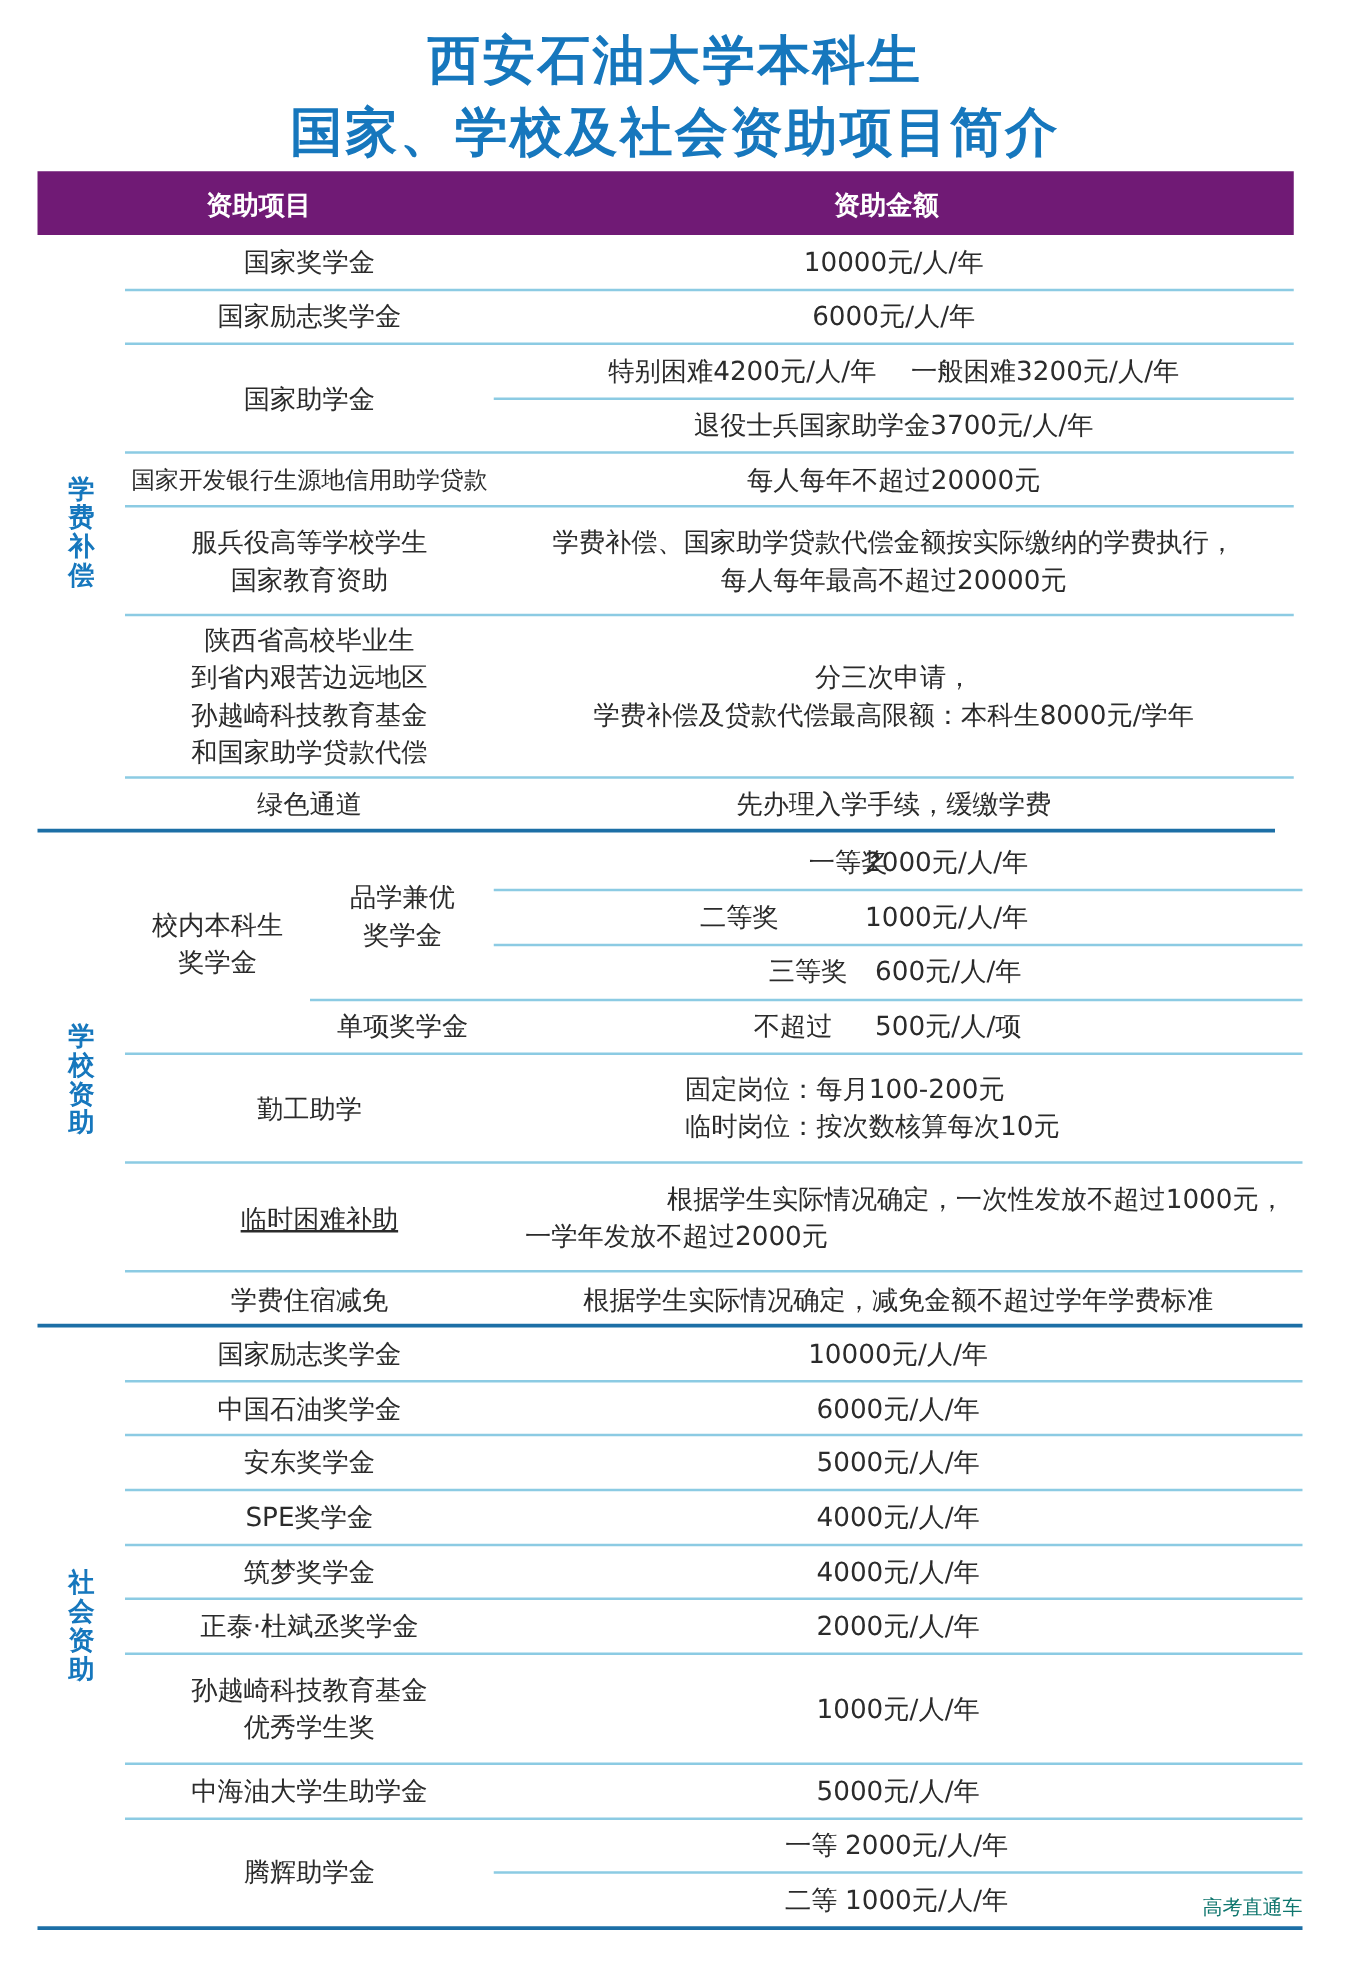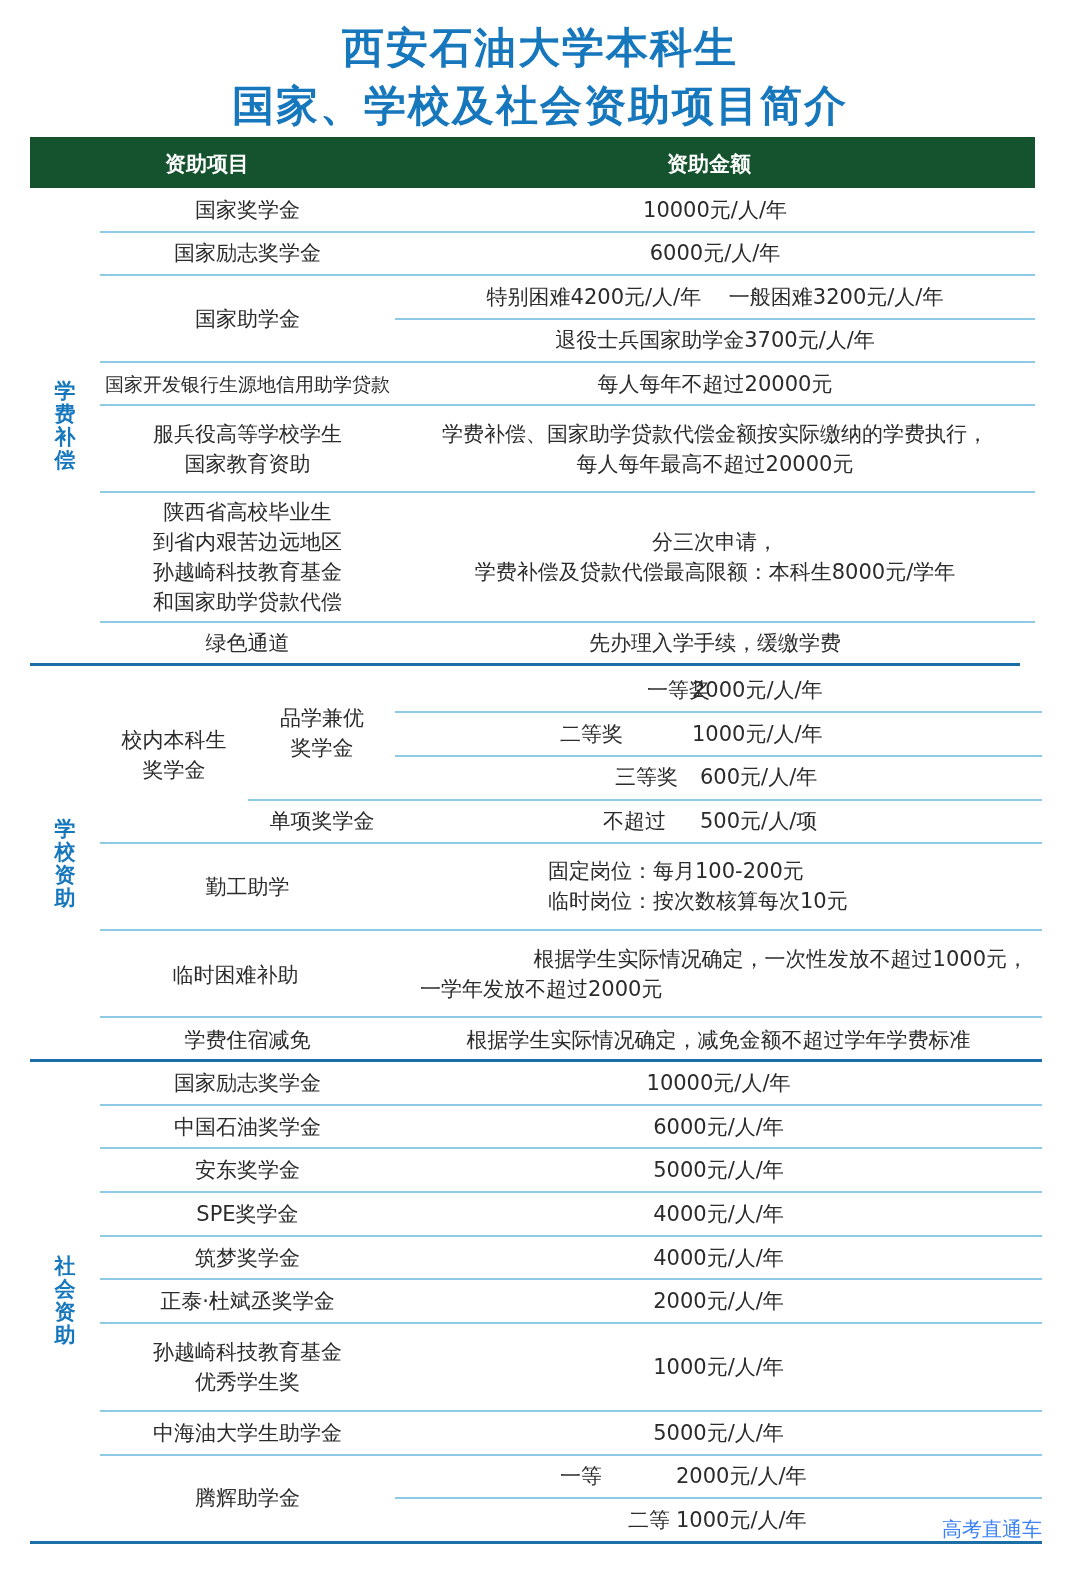--- a/index.html
+++ b/index.html
@@ -1,29 +1,29 @@
 <!DOCTYPE html>
 <html><head>
 <meta charset="utf-8">
 <style>
   html, body { margin: 0; padding: 0; background: #ffffff; }
   body { width: 1080px; height: 1579px; position: relative; overflow: hidden;
          font-family: "DejaVu Sans", "Liberation Sans", sans-serif; color: #2a2a2a; }
   .title { position: absolute; left: 0; width: 1080px; text-align: center;
            color: #1677bd; font-weight: bold; font-size: 42px; letter-spacing: 2px; }
   .header-bar { position: absolute; left: 30px; top: 137px; width: 1005px; height: 51px;
-                background: #14532d; color: #fff; font-weight: bold; font-size: 21px; }
+                background: #701a75; color: #fff; font-weight: bold; font-size: 21px; }
   .header-bar span { position: absolute; top: 13px; }
   .cell { position: absolute; font-size: 21px; line-height: 30px; text-align: center;
           white-space: nowrap; color: #2b2b2b; }
   .line { position: absolute; height: 2px; background: #8ccbe3; }
   .sep { position: absolute; height: 3px; background: #1c6fa6; left: 30px; }
   .cat { position: absolute; left: 50px; width: 30px; color: #1677bd; font-weight: bold;
          font-size: 21px; line-height: 23px; text-align: center; }
-  .watermark { position: absolute; right: 38px; top: 1516px; font-size: 20px; color: #3b82f6; margin-left: 28px; }
+  .watermark { position: absolute; right: 38px; top: 1516px; font-size: 16px; color: #0f766e; margin-left: 28px; }
 </style>
 </head>
 <body>
 
 <div class="title" style="top:20px;">西安石油大学本科生</div>
 <div class="title" style="top:78px;">国家、学校及社会资助项目简介</div>
 
 <div class="header-bar">
   <span style="left:135px;">资助项目</span>
   <span style="left:637px;">资助金额</span>
@@ -88,21 +88,21 @@
 <div class="cell" style="left:248px;width:148px;top:806px;">单项奖学金</div>
 <div class="cell" style="left:548px;width:118px;top:806px;text-align:right;">不超过</div>
 <div class="cell" style="left:700px;width:200px;top:806px;text-align:left;">500元/人/项</div>
 <div class="line" style="left:100px;width:942px;top:842px;"></div>
 
 <div class="cell" style="left:100px;width:295px;top:872px;">勤工助学</div>
 <div class="cell" style="left:548px;width:400px;top:856px;text-align:left;">固定岗位：每月100-200元</div>
 <div class="cell" style="left:548px;width:400px;top:886px;text-align:left;">临时岗位：按次数核算每次10元</div>
 <div class="line" style="left:100px;width:942px;top:929px;"></div>
 
-<div class="cell" style="left:88px;width:295px;top:960px;">临时困难补助</div>
+<div class="cell" style="left:108px;width:295px;top:960px;text-decoration:underline;">临时困难补助</div>
 <div class="cell" style="left:468px;width:560px;top:944px;text-align:right;">根据学生实际情况确定，一次性发放不超过1000元，</div>
 <div class="cell" style="left:420px;width:400px;top:974px;text-align:left;">一学年发放不超过2000元</div>
 <div class="line" style="left:100px;width:942px;top:1016px;"></div>
 
 <div class="cell" style="left:100px;width:295px;top:1025px;">学费住宿减免</div>
 <div class="cell" style="left:395px;width:647px;top:1025px;">根据学生实际情况确定，减免金额不超过学年学费标准</div>
 
 <div class="sep" style="top:1059px;width:1012px;"></div>
 
 <div class="cat" style="top:1255px;">社会资助</div>
@@ -134,21 +134,21 @@
 <div class="cell" style="left:100px;width:295px;top:1337px;">孙越崎科技教育基金</div>
 <div class="cell" style="left:100px;width:295px;top:1367px;">优秀学生奖</div>
 <div class="cell" style="left:395px;width:647px;top:1352px;">1000元/人/年</div>
 <div class="line" style="left:100px;width:942px;top:1410px;"></div>
 
 <div class="cell" style="left:100px;width:295px;top:1418px;">中海油大学生助学金</div>
 <div class="cell" style="left:395px;width:647px;top:1418px;">5000元/人/年</div>
 <div class="line" style="left:100px;width:942px;top:1454px;"></div>
 
 <div class="cell" style="left:100px;width:295px;top:1483px;">腾辉助学金</div>
-<div class="cell" style="left:560px;width:110px;top:1461px;text-align:left;">一等</div>
+<div class="cell" style="left:560px;width:110px;top:1461px;text-align:right;">一等</div>
 <div class="cell" style="left:676px;width:200px;top:1461px;text-align:left;">2000元/人/年</div>
 <div class="line" style="left:395px;width:647px;top:1497px;"></div>
 <div class="cell" style="left:560px;width:110px;top:1505px;text-align:right;">二等</div>
 <div class="cell" style="left:676px;width:200px;top:1505px;text-align:left;">1000元/人/年</div>
 
 <div class="sep" style="top:1541px;width:1012px;"></div>
 
 <div class="watermark">高考直通车</div>
 
 </body></html>

